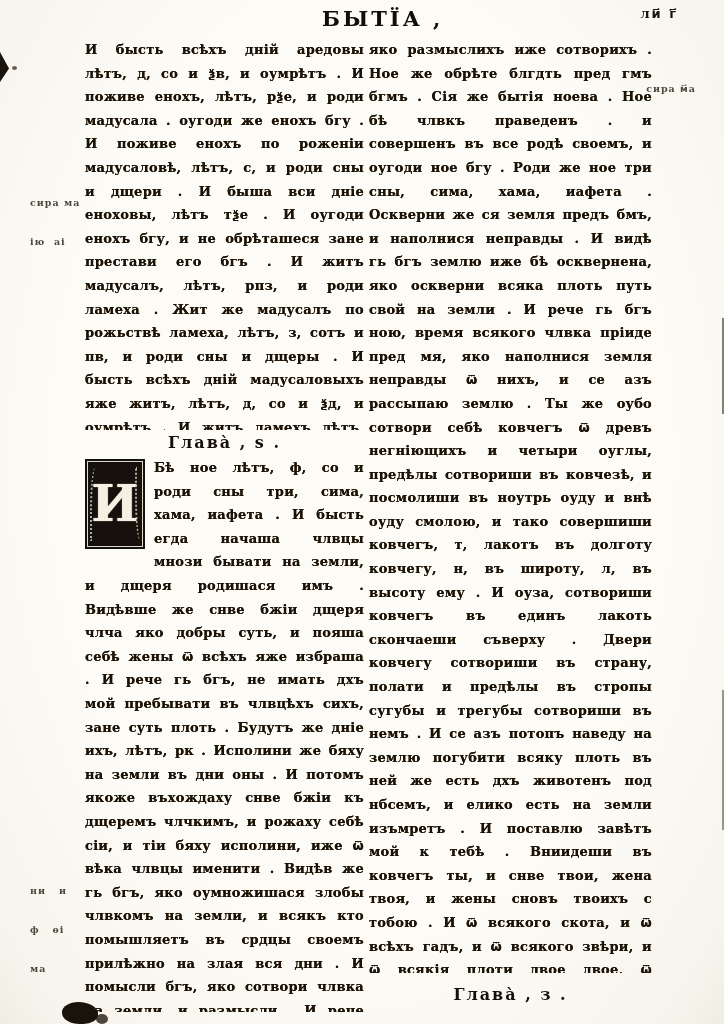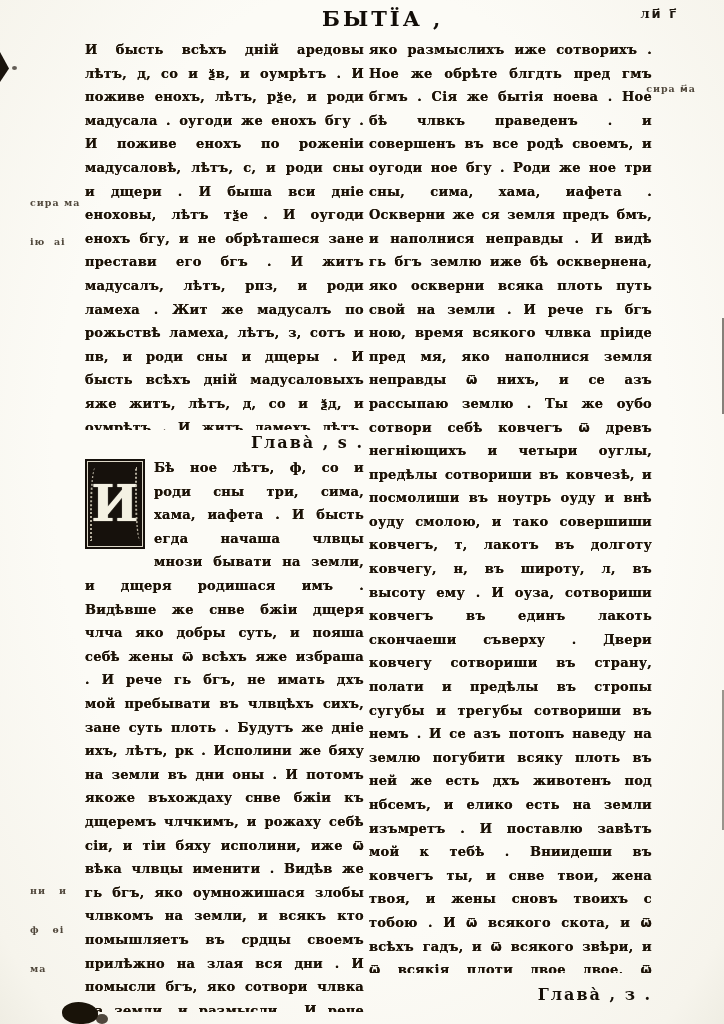--- a/index.html
+++ b/index.html
@@ -30,21 +30,21 @@
   .body-text{
     margin:0;text-align:justify;
     font-size:13px;font-weight:bold;line-height:23.6px;
     letter-spacing:0.25px;word-spacing:2.5px;color:#1b1207;
     text-shadow:0 0 0.4px #3a2c1a;
   }
   .seg-p1-left{height:466px;overflow:hidden;}
   .para2{flex:1 1 auto;overflow:hidden;}
   .seg-p1-right{flex:1 1 auto;overflow:hidden;}
   .chapter-heading{
-    margin:3px 0 4px 0;text-align:right;
+    margin:3px 0 4px 0;text-align:center;
     font-size:16px;font-weight:bold;letter-spacing:2px;color:#160f07;
   }
   .heading-bottom{margin-top:12px;margin-bottom:8px;}
   
   .initial{
     float:left;width:60px;height:90px;margin:3px 9px 2px 0;
     background:#16110c;position:relative;
     display:flex;align-items:center;justify-content:center;
     box-shadow:inset 0 0 0 2px #16110c, inset 0 0 0 3px #ddd8c8, inset 0 0 0 4px #16110c;
   }

